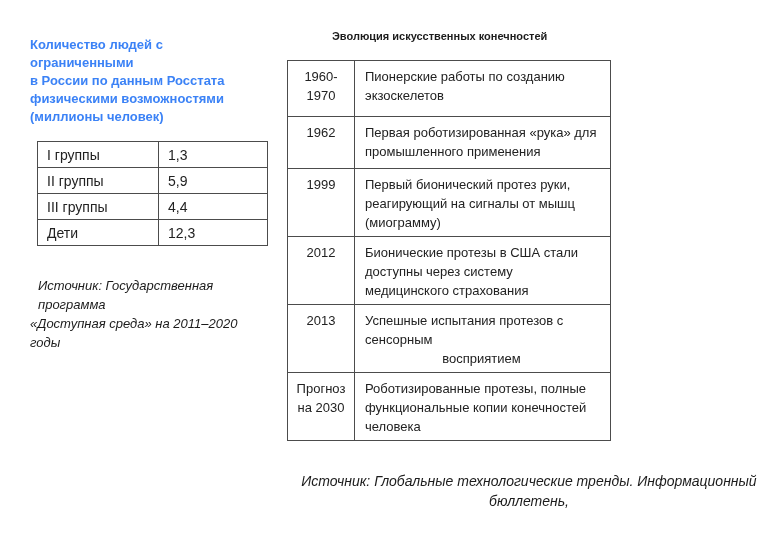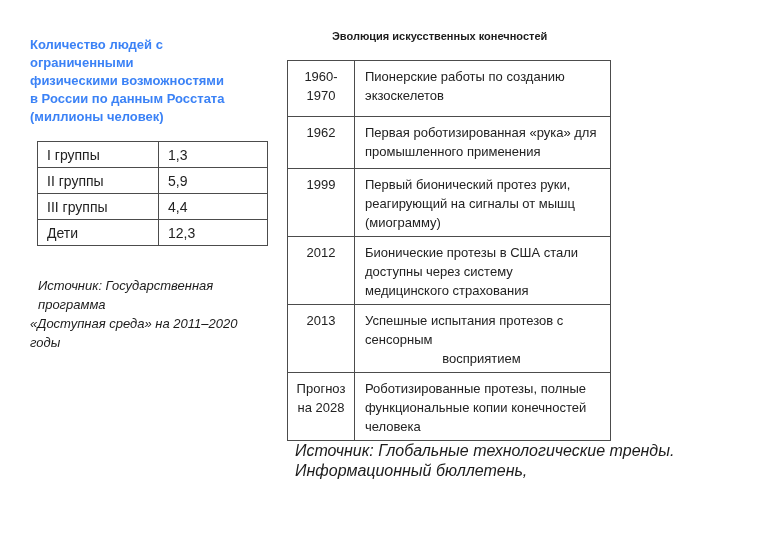--- a/index.html
+++ b/index.html
@@ -95,40 +95,42 @@
   table.evolution td.desc { padding-left: 10px; padding-right: 12px; }
   table.evolution td.desc .desc2-center { display: block; text-align: center; }
   tr.r0 td { height: 45px; }
   tr.r1 td { height: 41px; }
   tr.r2 td { height: 33px; }
   tr.r3 td { height: 39px; }
   tr.r4 td { height: 26px; }
   tr.r5 td { height: 44px; }
 
   .right-source {
+    margin-top: 30px;
     font-style: italic;
-    font-size: 16px;
+    font-size: 14px;
     line-height: 20px;
     color: #1c1c1c;
     width: 480px;
     margin-left: -4px;
+    text-align: center;
   }
   .right-source .src-line { display: block; }
   .right-source .indent { padding-left: 12px; }
 </style>
 </head>
 <body>
 
 <div class="page">
 
   <div class="left-col">
     <div class="left-title">
       <span>Количество людей с ограниченными</span>
+      <span>в России по данным Росстата</span>
       <span>физическими возможностями</span>
-      <span>в России по данным Росстата</span>
       <span>(миллионы человек)</span>
     </div>
 
     <table class="disability">
       <tbody>
         <tr>
           <td class="lbl">I группы</td>
           <td class="val">1,3</td>
         </tr>
         <tr>
@@ -195,21 +197,21 @@
             <span>2013</span>
           </td>
           <td class="desc">
             <span>Успешные испытания протезов с сенсорным</span>
             <span class="desc2-center">восприятием</span>
           </td>
         </tr>
         <tr class="r5">
           <td class="year">
             <span>Прогноз</span>
-            <span>на 2028</span>
+            <span>на 2030</span>
           </td>
           <td class="desc">
             <span>Роботизированные протезы, полные функциональные копии конечностей человека</span>
           </td>
         </tr>
       </tbody>
     </table>
 
     <div class="right-source">
       <span class="src-line indent">Источник: Глобальные технологические тренды. Информационный бюллетень,</span>

